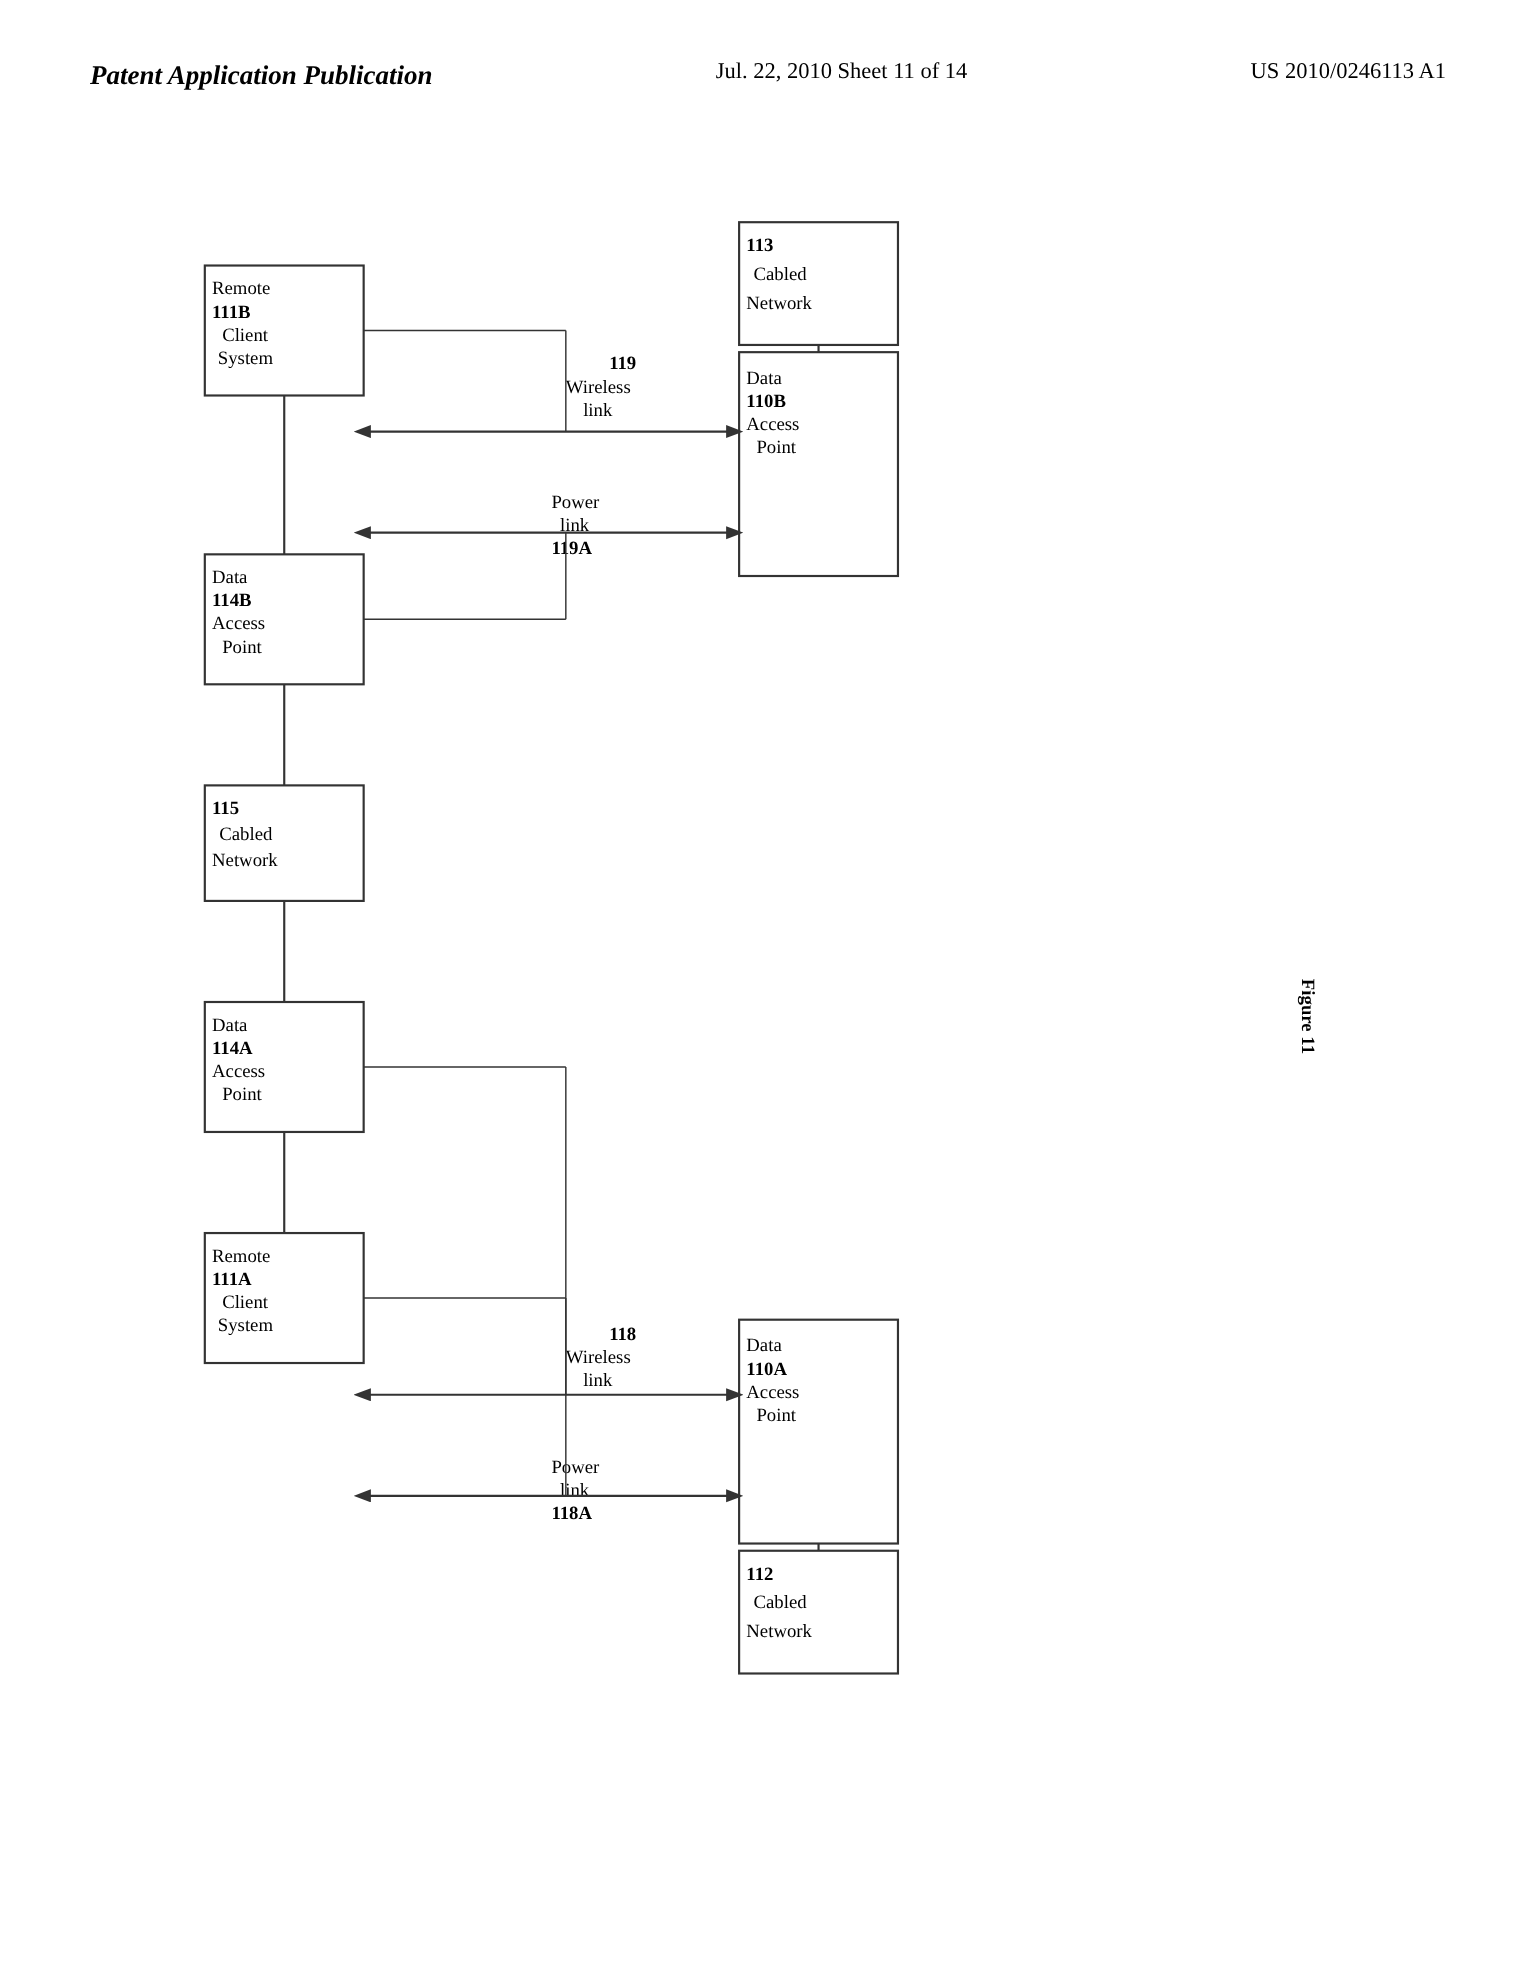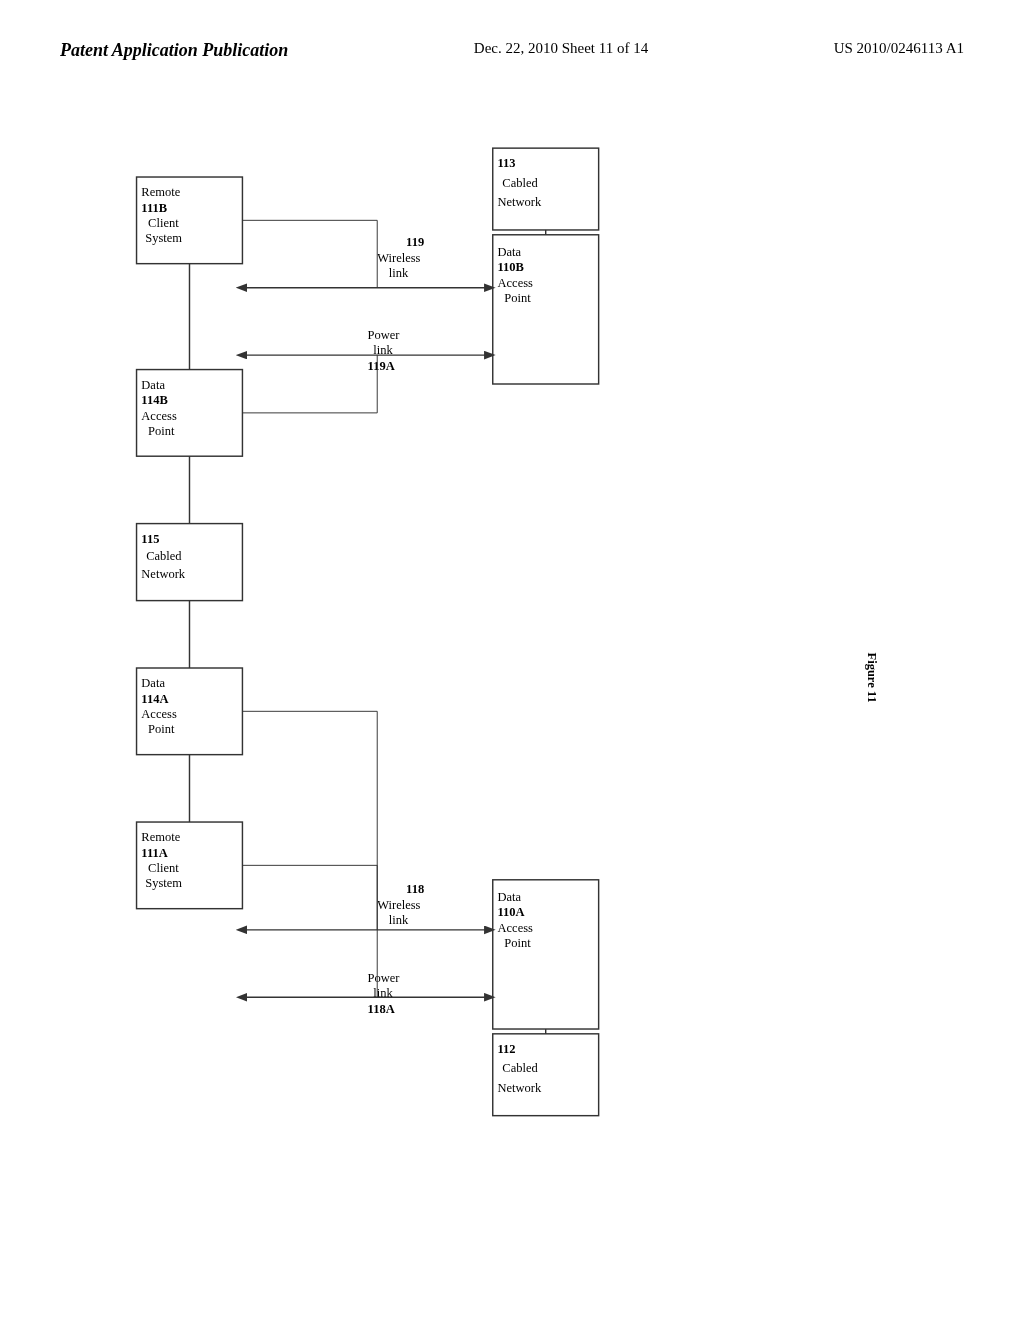--- a/index.html
+++ b/index.html
@@ -63,21 +63,21 @@
       font-size: 13px;
     }
   </style>
 </head>
 <body>
 
 <div class="page">
 
   <div class="header">
     <div class="header-left">Patent Application Publication</div>
-    <div class="header-center">Dec. 22, 2010   Sheet 11 of 14</div>
+    <div class="header-center">Jul. 22, 2010   Sheet 11 of 14</div>
     <div class="header-right">US 2010/0246113 A1</div>
   </div>
 
   <div class="diagram-area">
     <svg class="diagram" viewBox="0 0 900 1180" xmlns="http://www.w3.org/2000/svg">
 
       <rect x="60" y="80" width="110" height="90" fill="none" stroke="#333" stroke-width="1.5"></rect>
       <text x="65" y="100" font-size="13">Remote</text>
       <text x="65" y="116" font-size="13" font-weight="bold">111B</text>
       <text x="72" y="132" font-size="13">Client</text>

